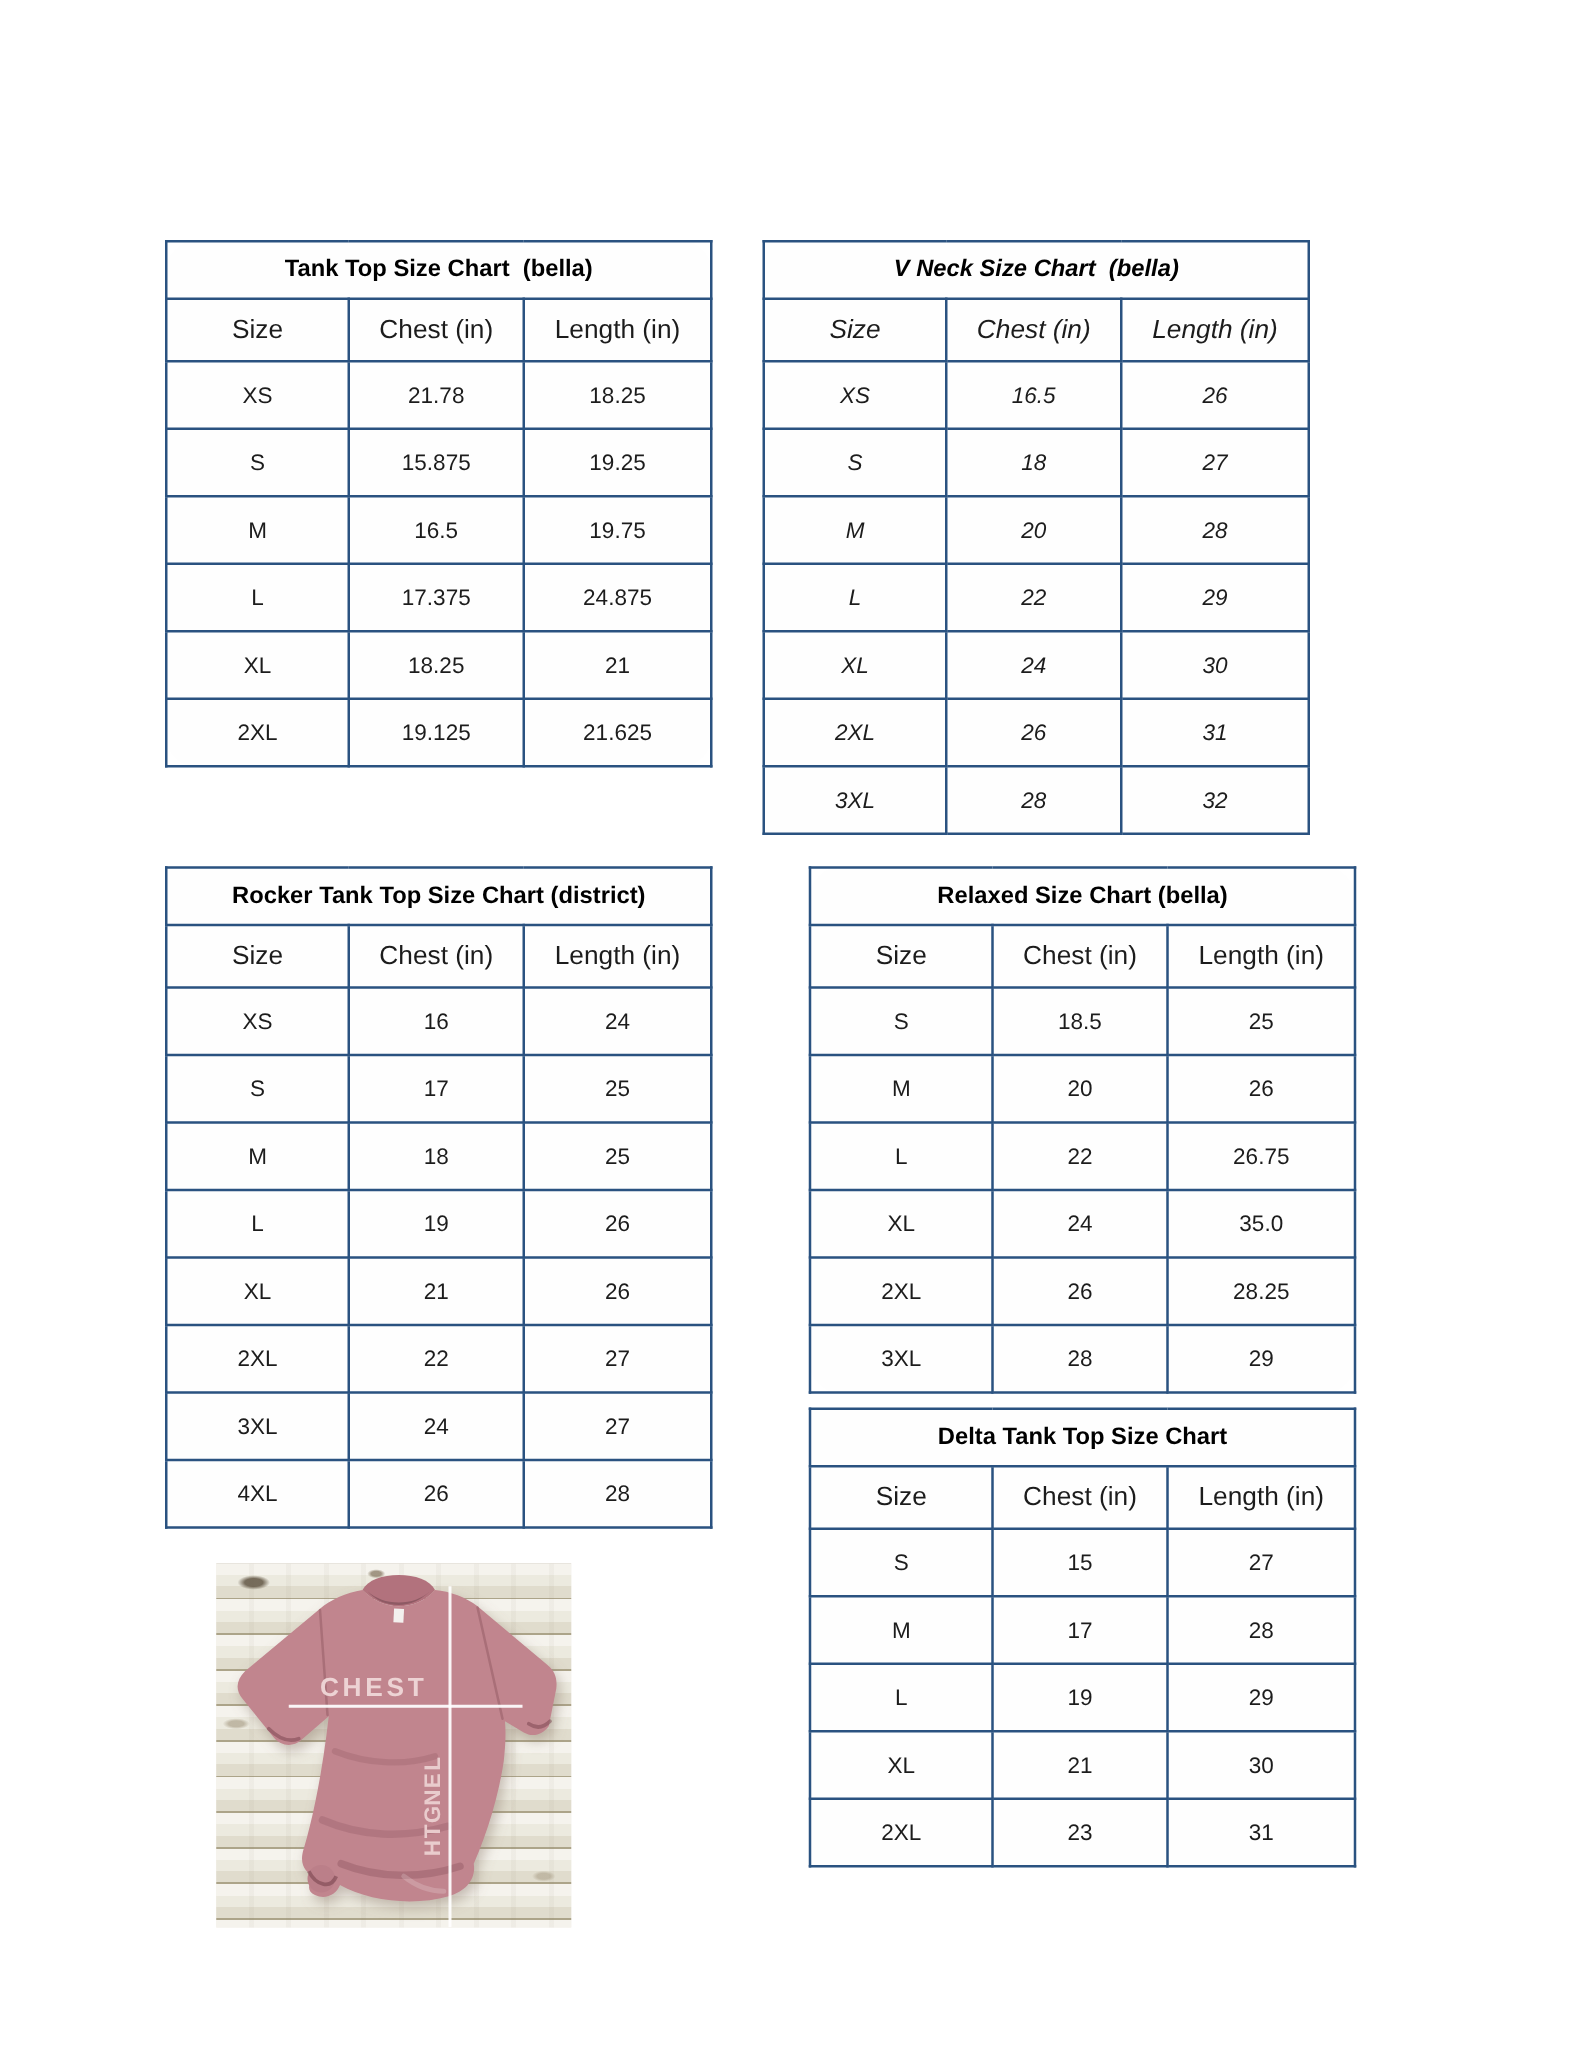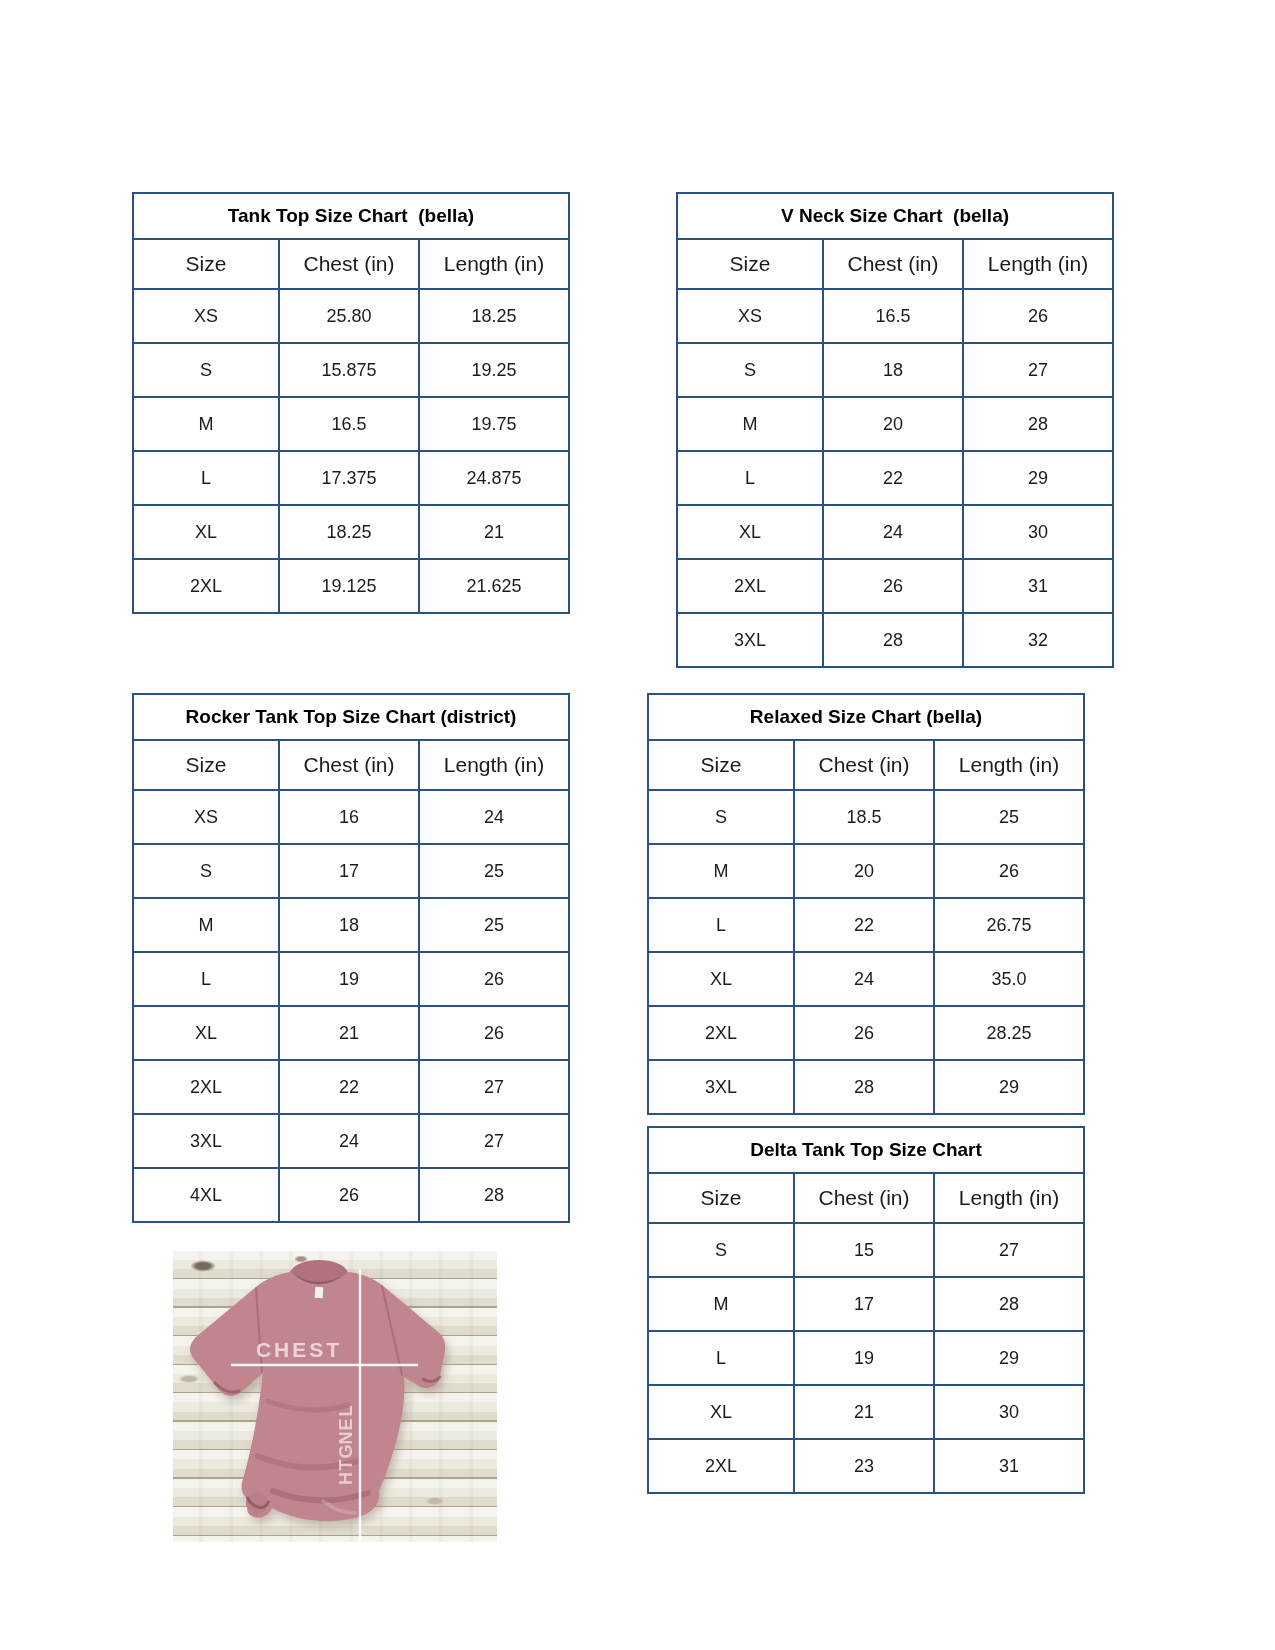--- a/index.html
+++ b/index.html
@@ -31,28 +31,28 @@
     font-weight:bold;
     font-size:19px;
     white-space:pre;
     color:#000;
   }
   .header-cell{height:48px;font-size:21px;}
   .data-cell{height:52px;font-size:18px;}
   col.c1{width:146px;} col.c2{width:140px;} col.c3{width:150px;}
 
   #tbl-0{left:132px;top:192px;width:436px;border-radius:27px;}
-  #tbl-1{left:676px;top:192px;width:435px;}
+  #tbl-1{left:610px;top:192px;width:435px;font-style:italic;}
   #tbl-2{left:132px;top:693px;width:436px;padding-left:45px;}
   #tbl-3{left:647px;top:693px;width:435px;border-radius:27px;}
   #tbl-4{left:647px;top:1126px;width:435px;}
 
   
   .photo{
-    position:absolute;left:173px;top:1251px;width:324px;height:291px;
+    position:absolute;left:173px;top:1251px;width:284px;height:291px;
     overflow:hidden;
     background-color:#f3f0e9;
     background-image:
       radial-gradient(ellipse 18px 8px at 30px 15px, rgba(98,86,68,.85) 0 40%, rgba(98,86,68,0) 72%),
       radial-gradient(ellipse 10px 5px at 128px 8px,  rgba(126,111,88,.70) 0 40%, rgba(126,111,88,0) 72%),
       radial-gradient(ellipse 15px 6px at 16px 128px, rgba(156,143,118,.55) 0 40%, rgba(156,143,118,0) 72%),
       radial-gradient(ellipse 13px 6px at 262px 250px,rgba(156,143,118,.45) 0 40%, rgba(156,143,118,0) 72%),
       repeating-linear-gradient(90deg, rgba(137,126,106,0) 0 26px, rgba(137,126,106,.06) 26px 30px),
       repeating-linear-gradient(180deg, #f5f3ed 0 9px, #eceadf 9px 18px, #e0dccd 18px 27px, #aca489 27px 28.5px);
   }
@@ -80,21 +80,21 @@
       <tr>
         <td colspan="3" class="title-cell">Tank Top Size Chart  (bella)</td>
       </tr>
       <tr class="header-row">
           <td class="header-cell">Size</td>
           <td class="header-cell">Chest (in)</td>
           <td class="header-cell">Length (in)</td>
         </tr>
     <tr>
           <td class="data-cell">XS</td>
-          <td class="data-cell">25.80</td>
+          <td class="data-cell">21.78</td>
           <td class="data-cell">18.25</td>
         </tr>
         <tr>
           <td class="data-cell">S</td>
           <td class="data-cell">15.875</td>
           <td class="data-cell">19.25</td>
         </tr>
         <tr>
           <td class="data-cell">M</td>
           <td class="data-cell">16.5</td>

